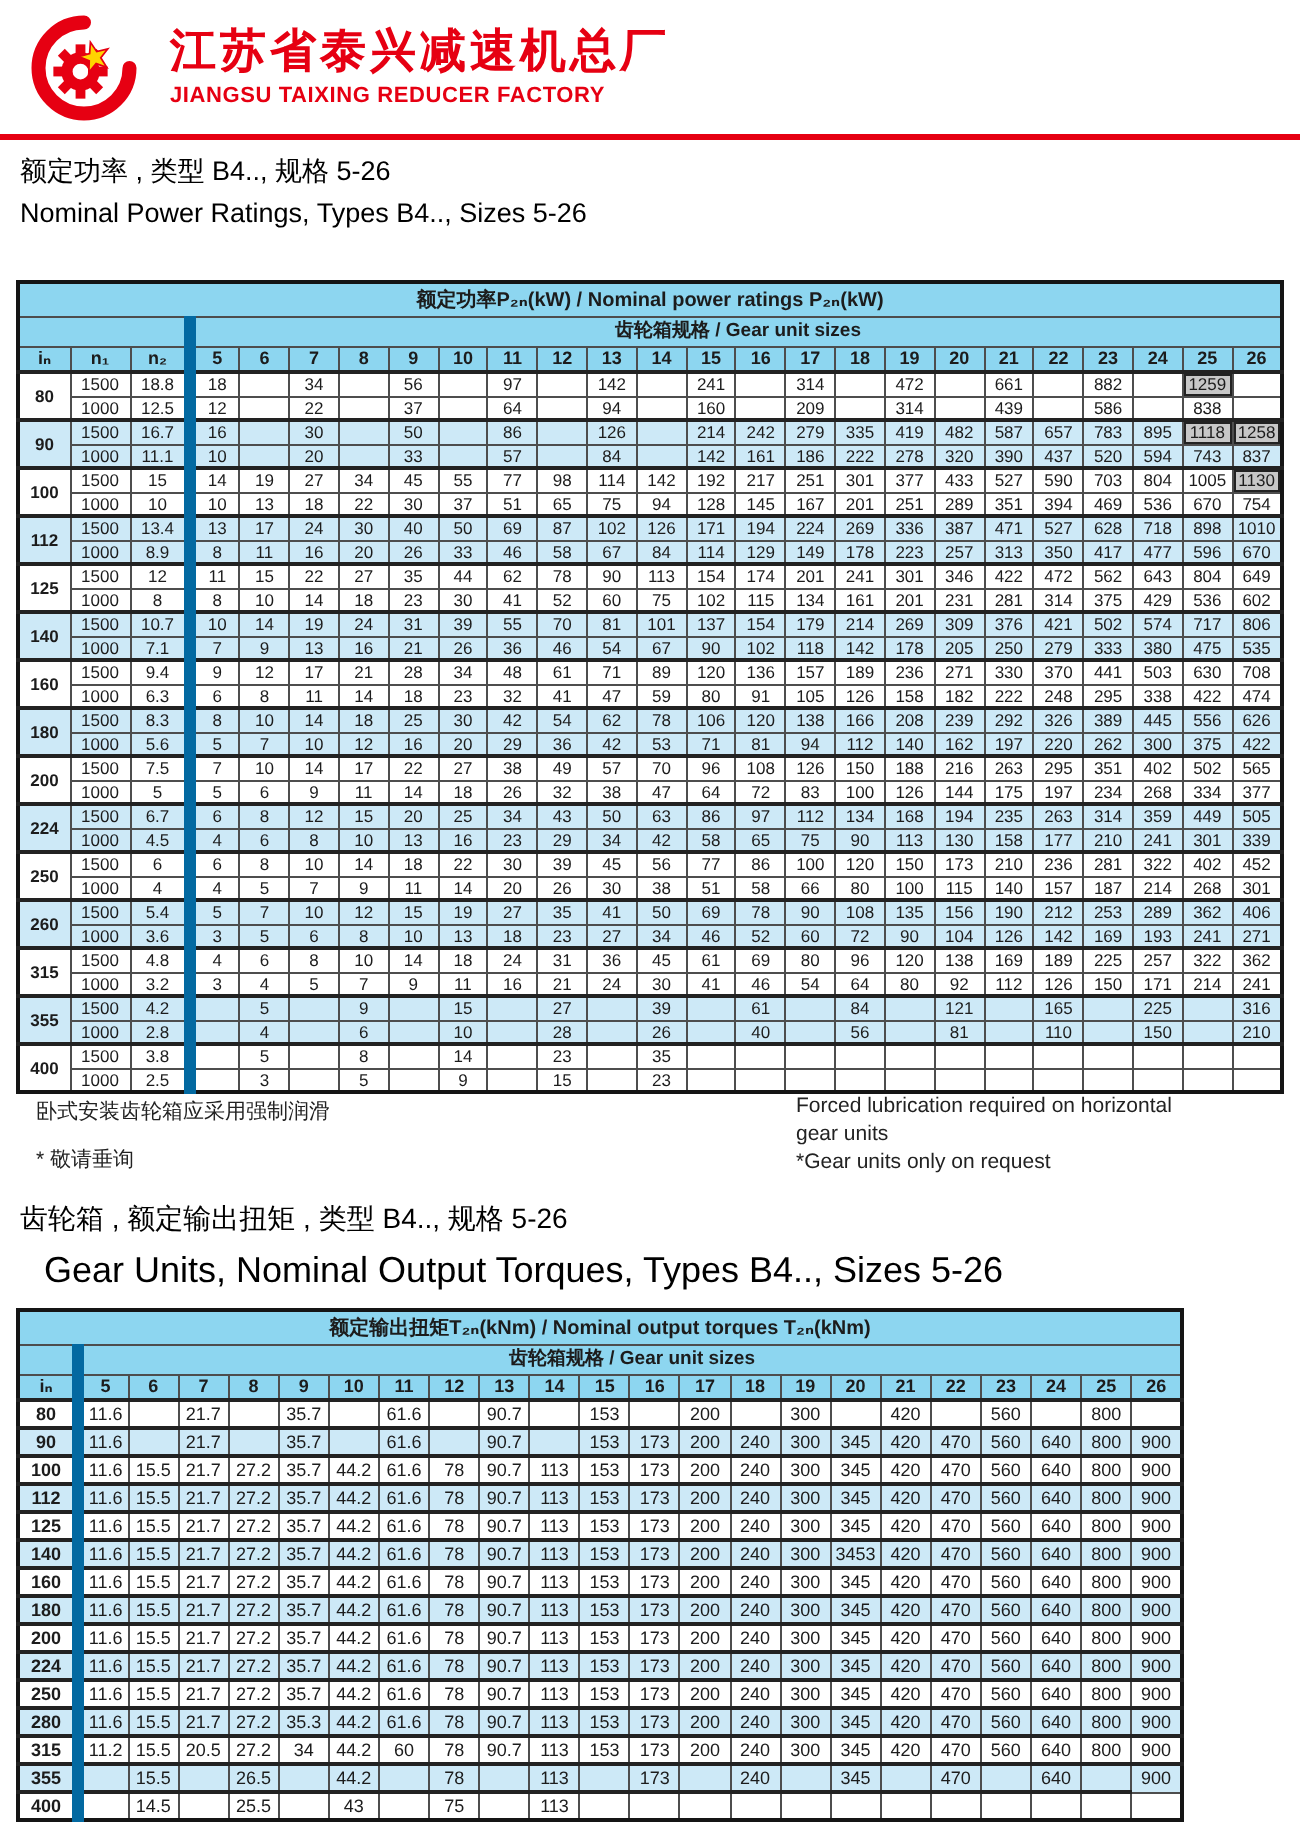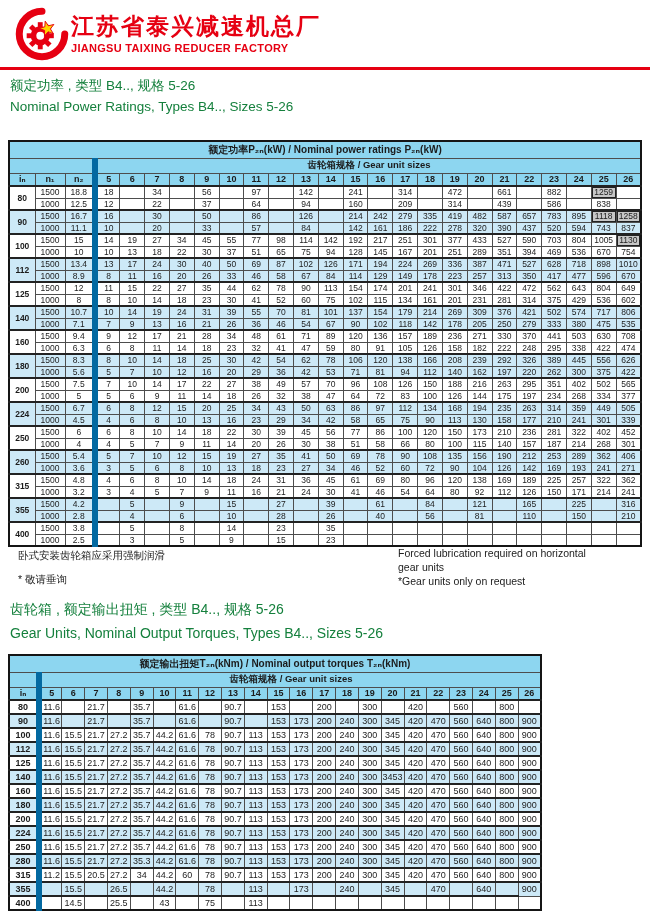--- a/index.html
+++ b/index.html
@@ -1,40 +1,40 @@
 <!DOCTYPE html>
 <html><head>
 <meta charset="utf-8">
 <style>
   * { box-sizing: border-box; }
   html,body { margin:0; padding:0; background:#fff; }
   body { font-family:"Liberation Sans","DejaVu Sans",sans-serif; }
   .page { position:relative; width:650px; height:915px; background:#ffffff; overflow:hidden; }
 
   
-  .brand { position:absolute; top:6px; left:14px; display:flex; align-items:center; gap:1px; }
+  .brand { position:absolute; top:6px; left:14px; display:flex; align-items:center; gap:15px; }
   .logo { width:56px; height:56px; }
   .company-cn { color:#e60012; font-size:23px; font-weight:bold; letter-spacing:2px; line-height:1.1;
                 font-family:"DejaVu Sans","Liberation Sans",sans-serif; }
   .company-en { color:#e60012; font-size:11px; font-weight:bold; margin-top:3px; letter-spacing:0.3px; }
   .red-rule { position:absolute; top:67px; left:0; width:650px; height:3px; background:#e60012; }
 
   
-  .sec { position:absolute; left:10px; color:#15803d; }
+  .sec { position:absolute; left:10px; color:#000000; }
   #sec1 { top:77px; }
   #sec2 { top:601px; }
   .sec .cn { font-size:13.5px; margin-bottom:4px; }
   .sec .en { font-size:13.5px; }
   #sec2 .cn { font-size:14px; margin-bottom:6px; }
-  #sec2 .en { font-size:14px; }
+  #sec2 .en { font-size:18px;margin-left:12px; }
 
   
   table { border-collapse:collapse; table-layout:fixed; background:#fff; border:2px solid #151515; }
   #power-table  { position:absolute; left:8px;  top:140px; width:634px; }
-  #torque-table { position:absolute; left:8px;  top:654px; width:534px; }
+  #torque-table { position:absolute; left:8px;  top:654px; width:584px; }
   th, td { border:1px solid #4d4d4d; text-align:center; vertical-align:middle; padding:0;
            white-space:nowrap; overflow:hidden; color:#1c1c1c; }
   thead { border-bottom:2px solid #151515; }
   thead th { background:#8dd6f0; font-weight:bold; }
   .tbl-title  { font-size:10px;  height:17px; }
   .sizes-label{ font-size:9.5px; height:15px; font-weight:bold; }
   .size-h     { font-size:9px;   height:13px; }
   #power-table td  { font-size:8.5px; height:12px; }
   #torque-table td { font-size:9px;   height:14px; }
   tr.tint td { background:#cde9f7; }

